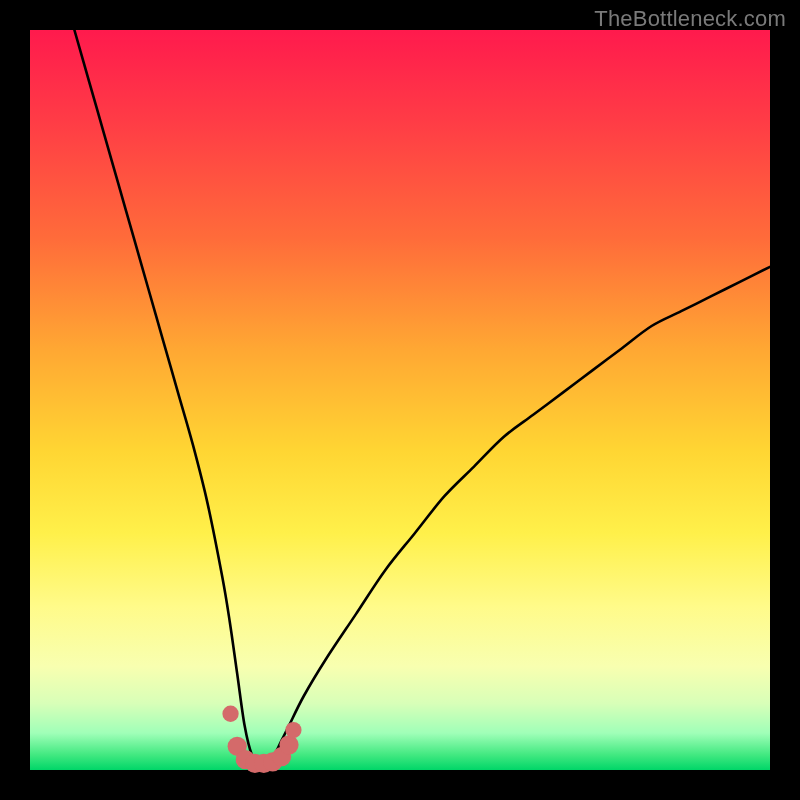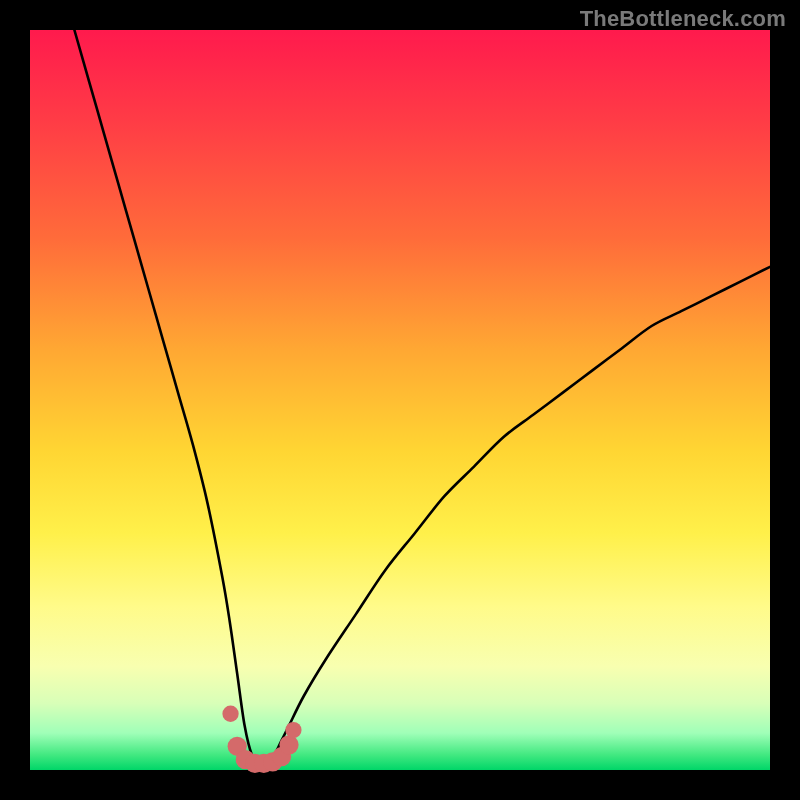--- a/index.html
+++ b/index.html
@@ -40,21 +40,21 @@
       #40e880 98%,
       #00d668 100%
     );
   }
   .watermark {
     position: absolute;
     top: 6px;
     right: 14px;
     color: #7a7a7a;
     font-size: 22px;
-    font-weight: 700;
+    font-weight: 400;
     letter-spacing: 0.2px;
   }
   svg.curves {
     position: absolute;
     top: 30px;
     left: 30px;
     width: 740px;
     height: 740px;
     overflow: visible;
   }

